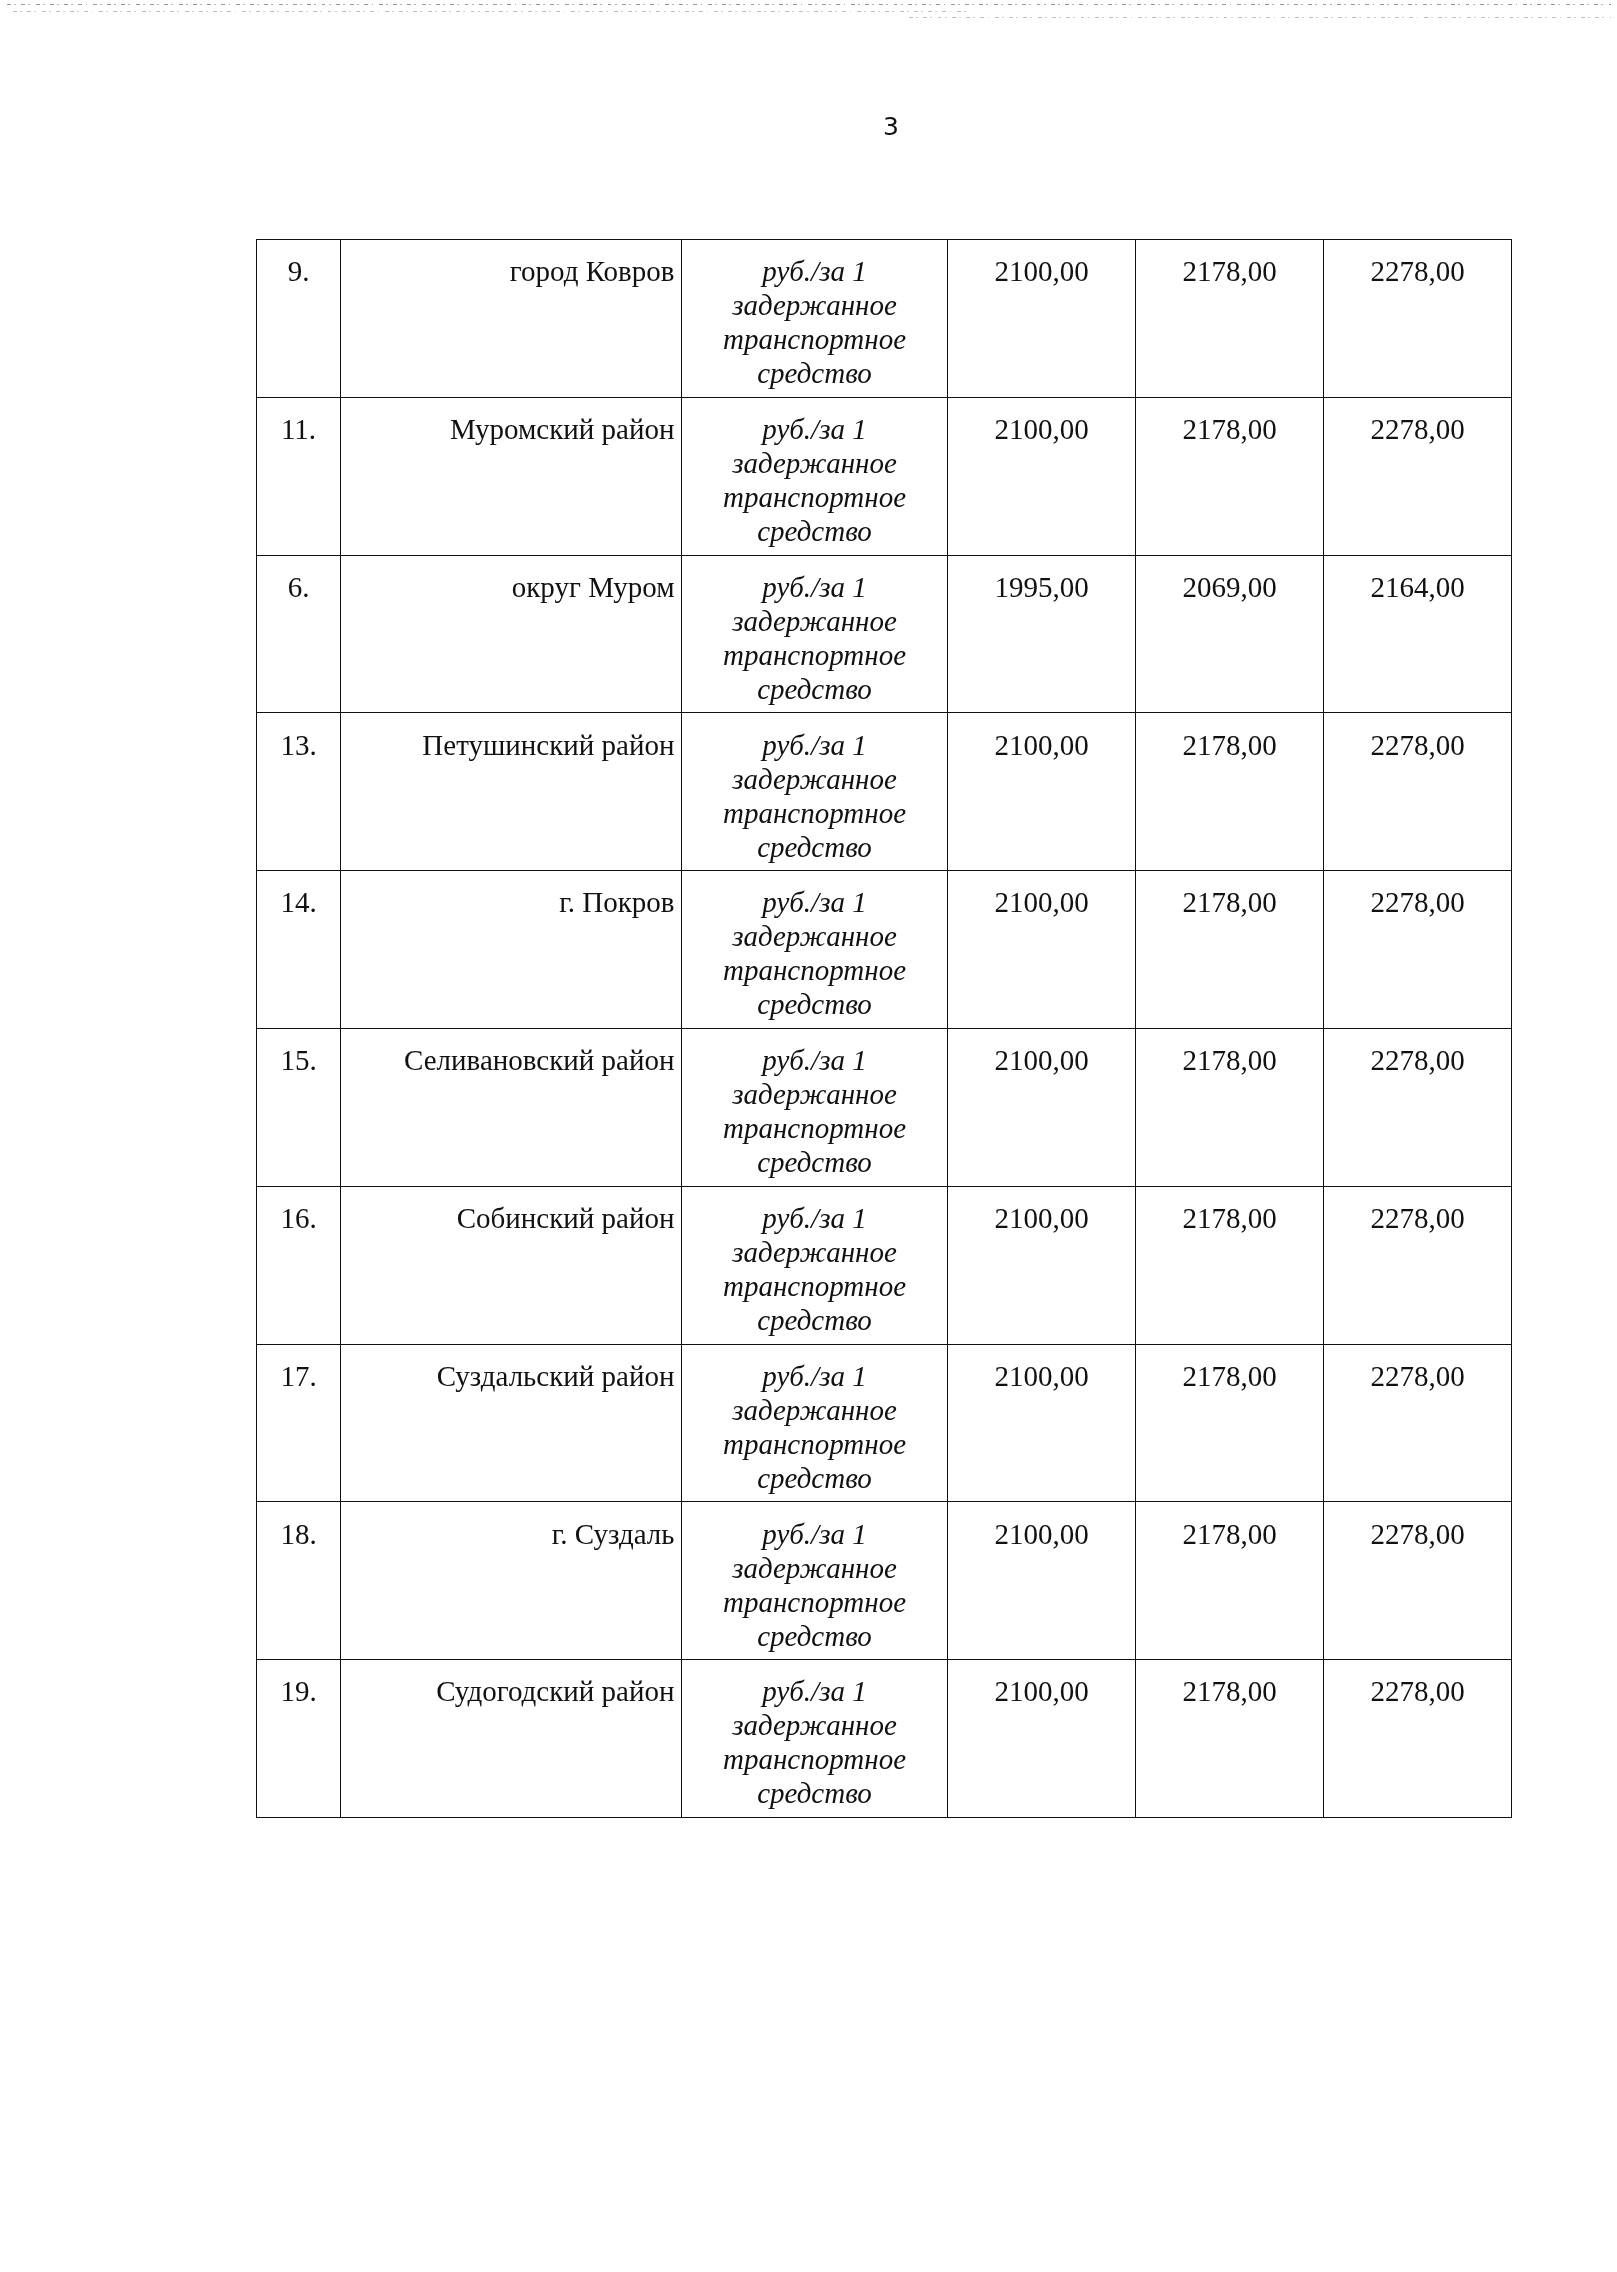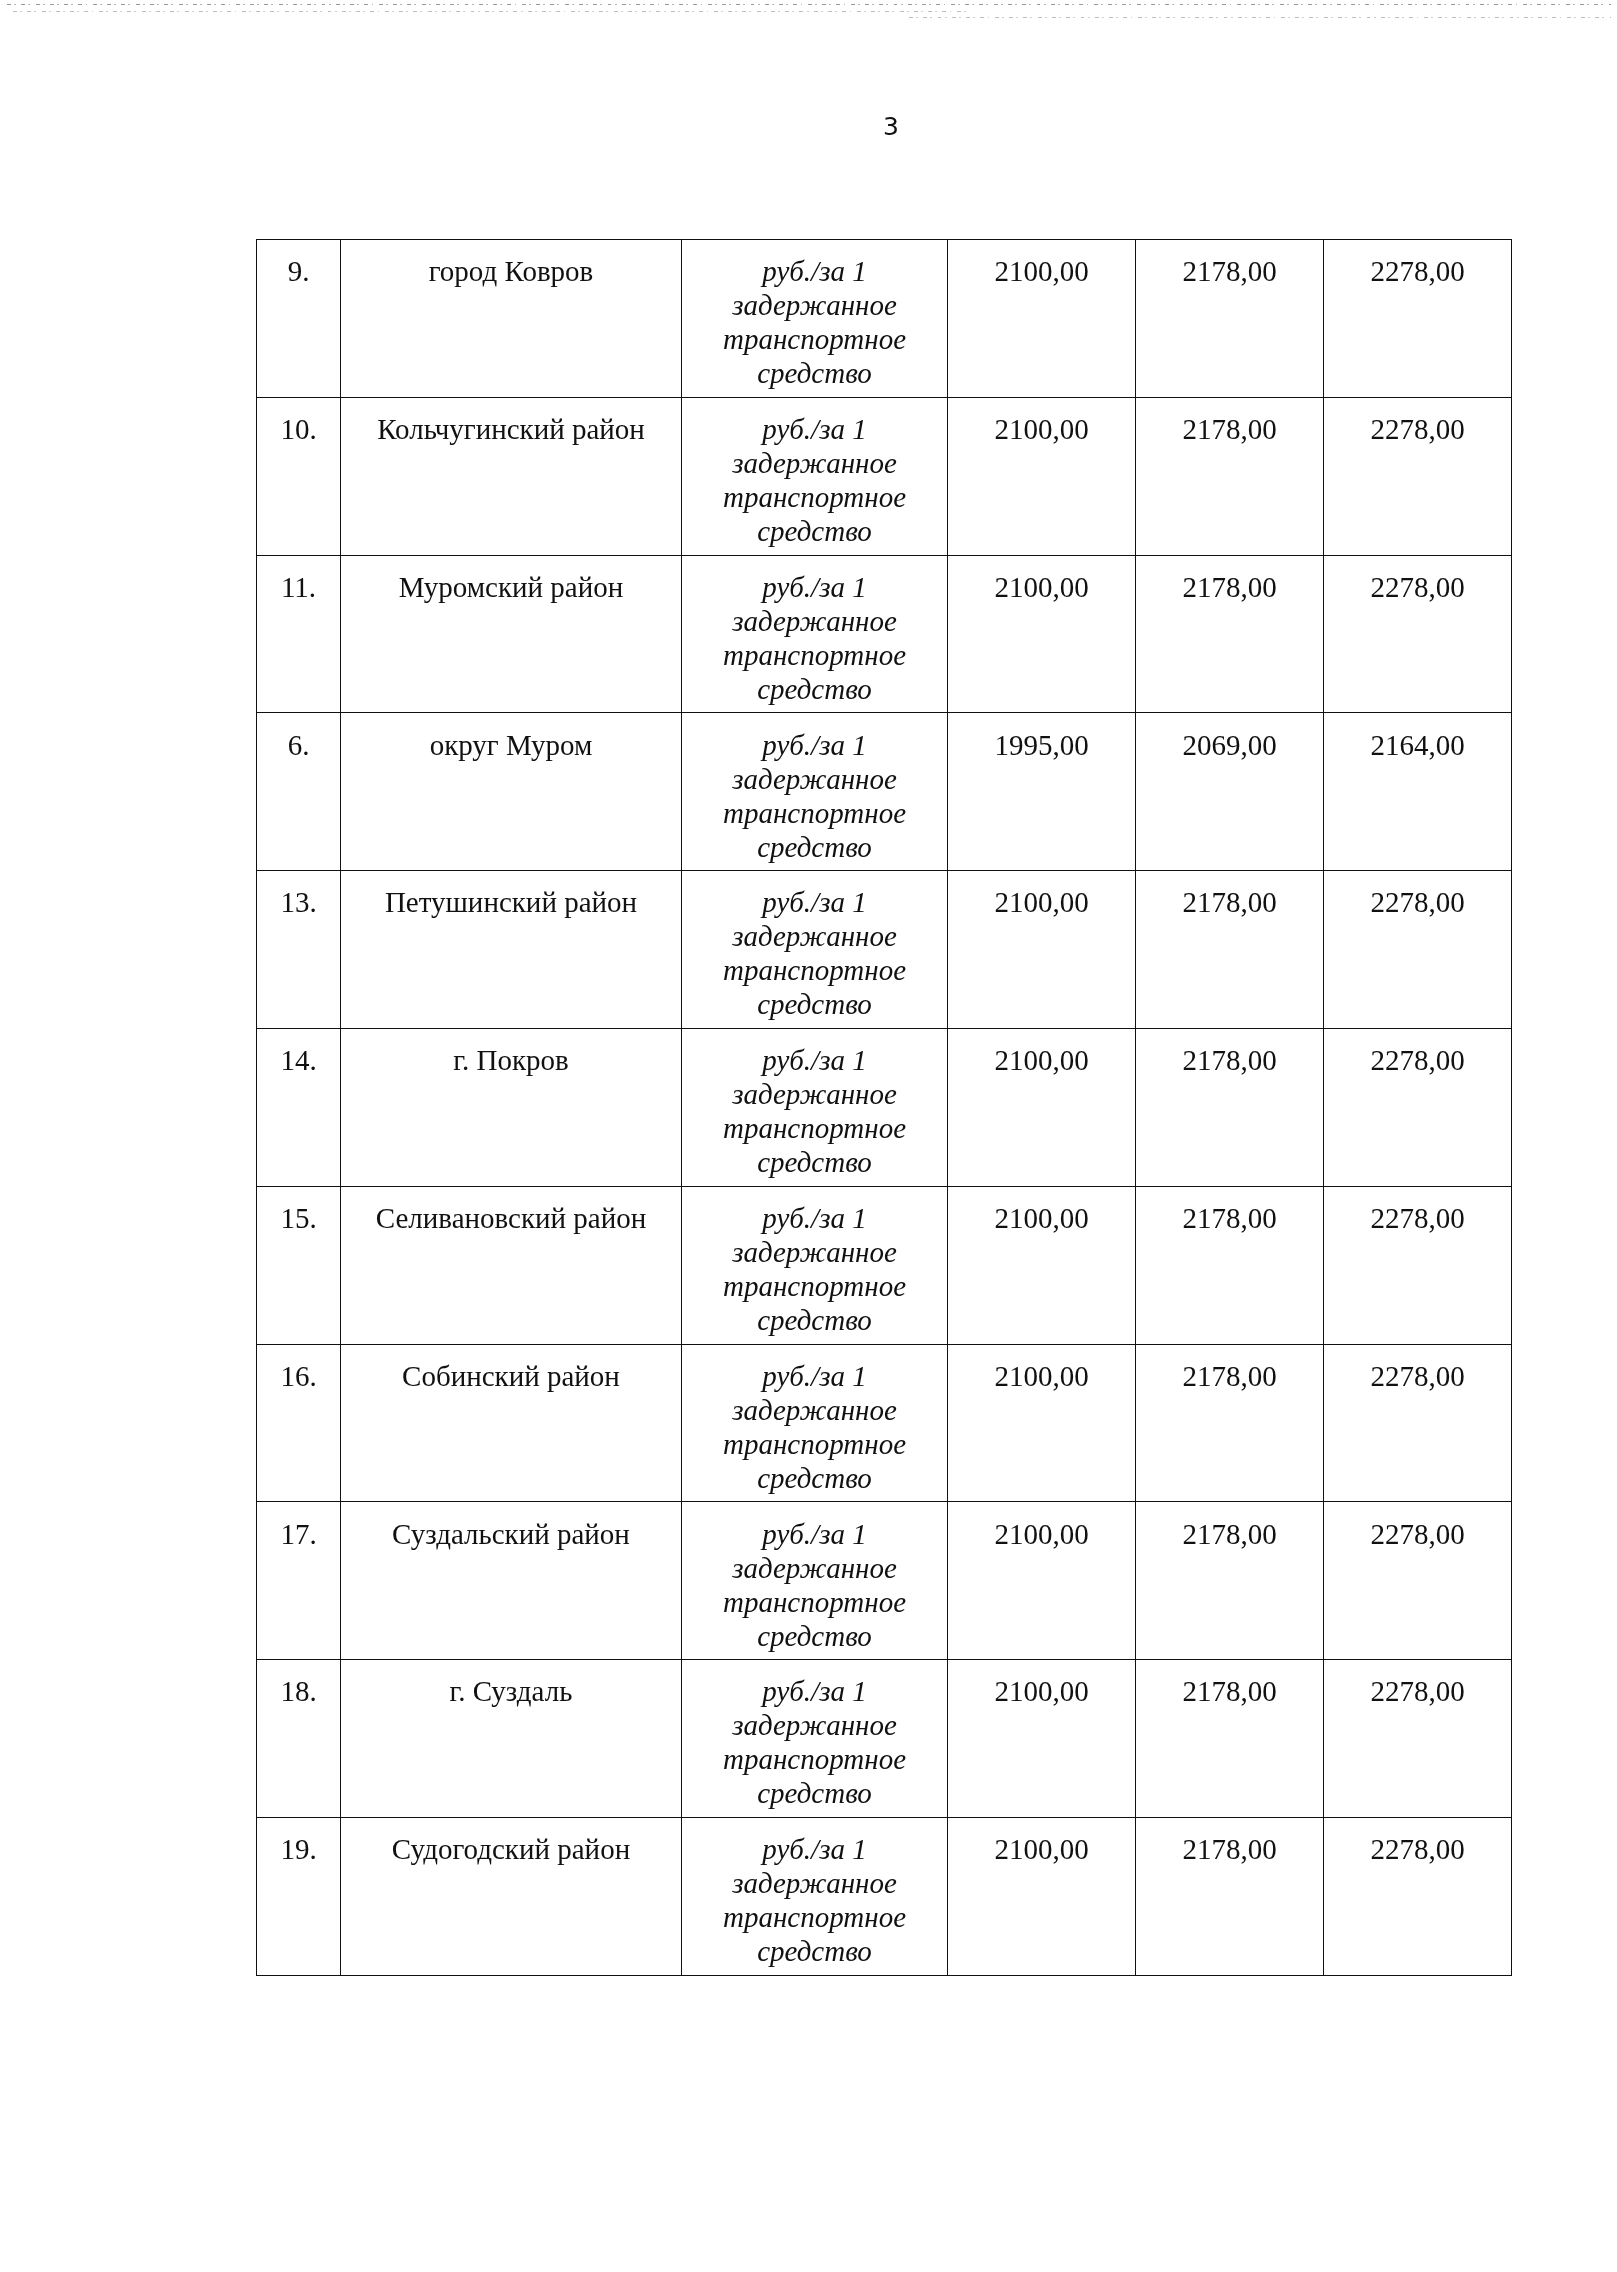--- a/index.html
+++ b/index.html
@@ -45,21 +45,21 @@
     table.tariffs td {
       border: 1.9px solid #111;
       vertical-align: top;
       font-size: 29px;
       line-height: 34px;
       padding: 14.3px 6.5px 6.5px 6.5px;
       height: 144px;
       box-sizing: border-box;
     }
     td.c-num { width: 84px; text-align: center; }
-    td.c-name { width: 341px; text-align: center; padding-left: 9px; }
+    td.c-name { width: 341px; text-align: right; padding-left: 9px; }
     td.c-unit { width: 266px; text-align: center; }
     td.c-v1, td.c-v2, td.c-v3 { width: 188px; text-align: center; font-family: Liberation Serif, serif; }
     .unit-line { display: block; font-style: italic; }
   </style>
 </head>
 <body>
 
 <div class="scan-artifact a1"></div>
 <div class="scan-artifact a2"></div>
 <div class="scan-artifact a3"></div>
@@ -75,33 +75,20 @@
       <span class="unit-line">руб./за 1</span>
       <span class="unit-line">задержанное</span>
       <span class="unit-line">транспортное</span>
       <span class="unit-line">средство</span>
     </td>
     <td class="c-v1">2100,00</td>
     <td class="c-v2">2178,00</td>
     <td class="c-v3">2278,00</td>
   </tr>
       <tr>
-    <td class="c-num">10.</td>
-    <td class="c-name">Кольчугинский район</td>
-    <td class="c-unit">
-      <span class="unit-line">руб./за 1</span>
-      <span class="unit-line">задержанное</span>
-      <span class="unit-line">транспортное</span>
-      <span class="unit-line">средство</span>
-    </td>
-    <td class="c-v1">2100,00</td>
-    <td class="c-v2">2178,00</td>
-    <td class="c-v3">2278,00</td>
-  </tr>
-      <tr>
     <td class="c-num">11.</td>
     <td class="c-name">Муромский район</td>
     <td class="c-unit">
       <span class="unit-line">руб./за 1</span>
       <span class="unit-line">задержанное</span>
       <span class="unit-line">транспортное</span>
       <span class="unit-line">средство</span>
     </td>
     <td class="c-v1">2100,00</td>
     <td class="c-v2">2178,00</td>

